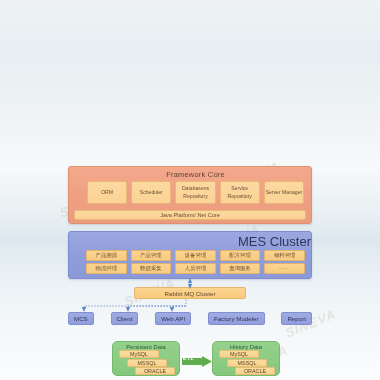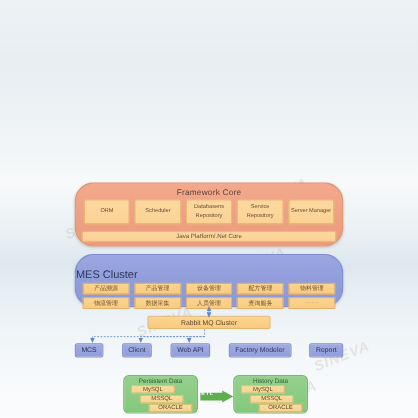--- a/index.html
+++ b/index.html
@@ -28,22 +28,23 @@
     position: absolute;
     left: 0;
     top: 0;
     width: 380px;
     height: 380px;
   }
 
   
   .panel {
     position: absolute;
-    border-radius: 17px;
-    box-sizing: border-box;
+    border-radius: 3px;
+    box-sizing: border-box;
+    padding-left: 11px;
   }
 
   
   .fw-panel {
     left: 68px;
     top: 166px;
     width: 244px;
     height: 58px;
     background: linear-gradient(180deg, #f3a98d 0%, #f0a184 45%, #eb9b7e 100%);
     border: 1px solid #e08f70;
@@ -98,25 +99,24 @@
   .mes-panel {
     left: 68px;
     top: 231px;
     width: 244px;
     height: 48px;
     background: linear-gradient(180deg, #9ba7e0 0%, #909ddb 50%, #8b99d9 100%);
     border: 1px solid #7e8ccf;
     box-shadow: 0 1px 2px rgba(60,60,110,0.18);
   }
   .mes-title {
-    text-align: left;
-    font-size: 10px;
+    text-align: right;
+    font-size: 13px;
     color: #2f3558;
     padding-top: 2px;
-    margin-top: 11px;
   }
   .mes-grid {
     padding: 1px 4px 0 4px;
   }
   .mes-row {
     display: flex;
     margin-bottom: 1.5px;
   }
   .mes-cell {
     flex: 1 1 0;

